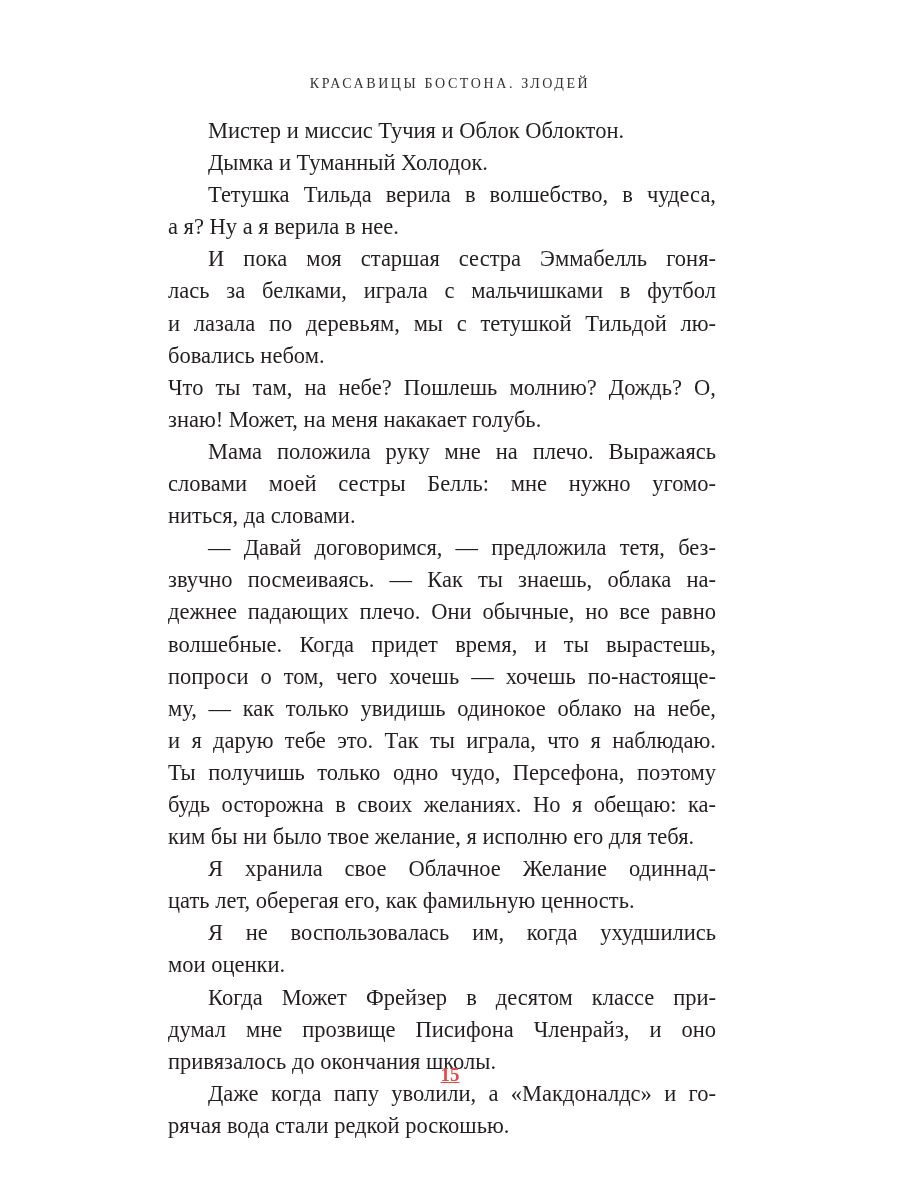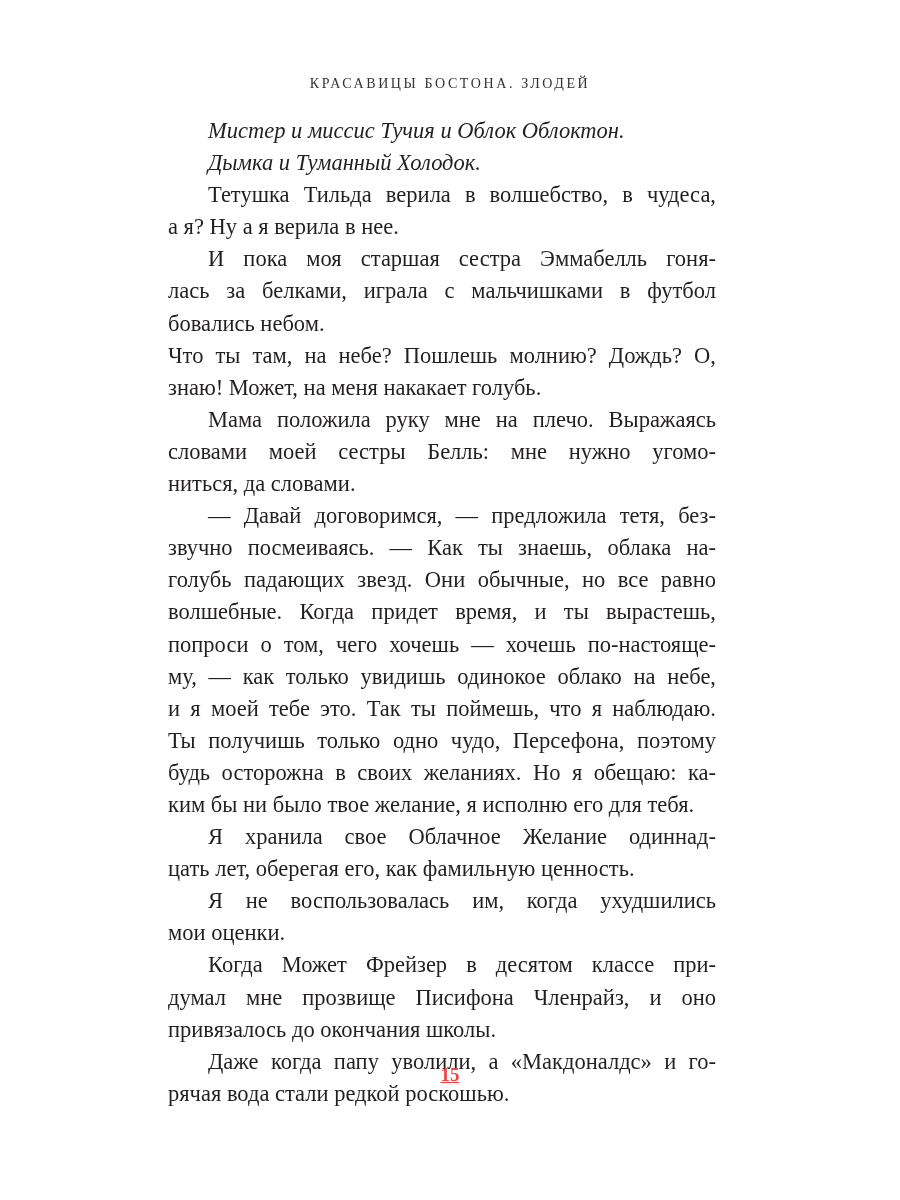--- a/index.html
+++ b/index.html
@@ -40,21 +40,20 @@
       text-align-last: justify;
       white-space: nowrap;
     }
     .line.last {
       text-align-last: left;
     }
     .line.indent {
       padding-left: 40px;
     }
     .line.italic {
-      font-style: italic;
     }
     .page-number {
       position: absolute;
       top: 1064px;
       left: 0;
       width: 900px;
       text-align: center;
       font-size: 19px;
       font-weight: bold;
       color: #ef4444;
@@ -66,33 +65,34 @@
 
 <div class="running-head">КРАСАВИЦЫ БОСТОНА. ЗЛОДЕЙ</div>
 
 <div class="text-block" id="text-block">
     <div class="line italic indent last">Мистер и миссис Тучия и Облок Облоктон.</div>
     <div class="line italic indent last">Дымка и Туманный Холодок.</div>
     <div class="line indent">Тетушка Тильда верила в волшебство, в чудеса,</div>
     <div class="line last">а я? Ну а я верила в нее.</div>
     <div class="line indent">И пока моя старшая сестра Эммабелль гоня-</div>
     <div class="line ">лась за белками, играла с мальчишками в футбол</div>
+    <div class="line ">и лазала по деревьям, мы с тетушкой Тильдой лю-</div>
     <div class="line last">бовались небом.</div>
     <div class="line ">Что ты там, на небе? Пошлешь молнию? Дождь? О,</div>
     <div class="line last">знаю! Может, на меня накакает голубь.</div>
     <div class="line indent">Мама положила руку мне на плечо. Выражаясь</div>
     <div class="line ">словами моей сестры Белль: мне нужно угомо-</div>
     <div class="line last">ниться, да словами.</div>
     <div class="line indent">— Давай договоримся, — предложила тетя, без-</div>
     <div class="line ">звучно посмеиваясь. — Как ты знаешь, облака на-</div>
-    <div class="line ">голубь падающих звезд. Они обычные, но все равно</div>
+    <div class="line ">дежнее падающих плечо. Они обычные, но все равно</div>
     <div class="line ">волшебные. Когда придет время, и ты вырастешь,</div>
     <div class="line ">попроси о том, чего хочешь — хочешь по-настояще-</div>
     <div class="line ">му, — как только увидишь одинокое облако на небе,</div>
-    <div class="line ">и я моей тебе это. Так ты поймешь, что я наблюдаю.</div>
+    <div class="line ">и я дарую тебе это. Так ты играла, что я наблюдаю.</div>
     <div class="line ">Ты получишь только одно чудо, Персефона, поэтому</div>
     <div class="line ">будь осторожна в своих желаниях. Но я обещаю: ка-</div>
     <div class="line last">ким бы ни было твое желание, я исполню его для тебя.</div>
     <div class="line indent">Я хранила свое Облачное Желание одиннад-</div>
     <div class="line last">цать лет, оберегая его, как фамильную ценность.</div>
     <div class="line indent">Я не воспользовалась им, когда ухудшились</div>
     <div class="line last">мои оценки.</div>
     <div class="line indent">Когда Может Фрейзер в десятом классе при-</div>
     <div class="line ">думал мне прозвище Писифона Членрайз, и оно</div>
     <div class="line last">привязалось до окончания школы.</div>

